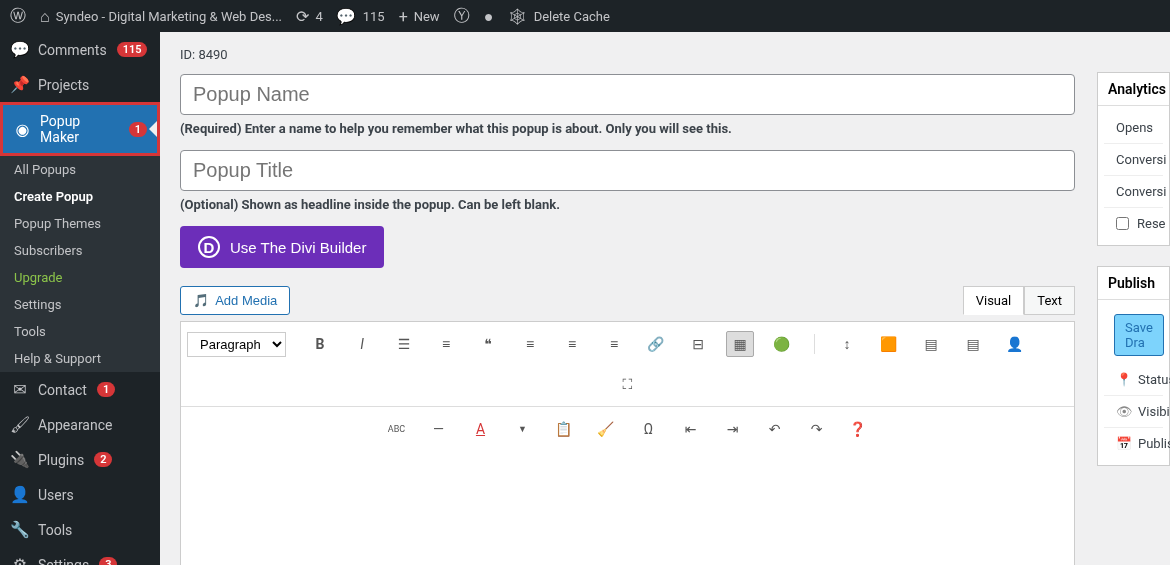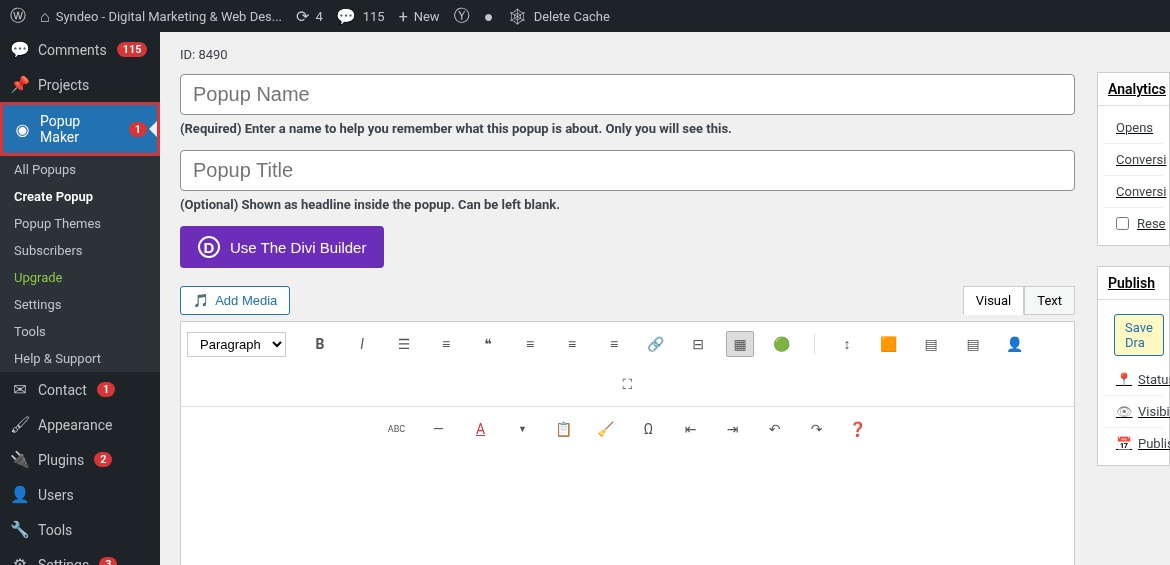--- a/index.html
+++ b/index.html
@@ -41,27 +41,27 @@
 .toolbar { display: flex; align-items: center; padding: 9px 6px; border-bottom: 1px solid #ddd; flex-wrap: wrap; gap: 14px; min-height: 34px; justify-content: center; }
 .toolbar.row2 { border-bottom: none; }
 .format-sel { padding: 3px 8px; border: 1px solid #ccc; background: #fff; font-size: 13px; margin-right: 6px; }
 .tbtn { width: 28px; height: 26px; display: inline-flex; align-items: center; justify-content: center; cursor: pointer; font-size: 14px; color: #555; border-radius: 2px; }
 .tbtn.active-state { background: #ddd; border: 1px solid #aaa; }
 .sep { width: 1px; height: 20px; background: #ddd; margin: 0 4px; }
 .spacer { flex: 1; }
 .content-area { height: 150px; background: #fff; }
 
 .right-col { width: 75px; padding-top: 40px; }
-.panel { border: 1px solid #ccc; background: #fff; margin-bottom: 20px; margin-left: 2px; text-decoration: underline; }
+.panel { border: 1px solid #ccc; background: #fff; margin-bottom: 20px; margin-left: 2px; }
 .panel-head { padding: 8px 10px; font-weight: 600; border-bottom: 1px solid #ddd; font-size: 14px; }
 .panel-body { padding: 6px 6px; }
 .panel-row { padding: 8px 12px; font-size: 13px; color: #3c434a; cursor: pointer; border-bottom: 1px solid #eee; display: flex; align-items: center; gap: 8px; }
 .panel-row:last-child { border-bottom: none; }
 .panel-row input[type=checkbox] { margin: 0; }
-.save-btn { border: 1px solid #2271b1; color: #2271b1; background: #fef9c3; padding: 5px 10px; margin: 8px 10px; cursor: pointer; font-size: 13px; border-radius: 3px; display: inline-block; }
+.save-btn { border: 1px solid #2271b1; color: #2271b1; background: #7dd3fc; padding: 5px 10px; margin: 8px 10px; cursor: pointer; font-size: 13px; border-radius: 3px; display: inline-block; }
 .pico { width: 14px; font-size: 13px; color: #888; text-align: center; }
 </style>
 </head>
 <body>
 
 <div class="admin-bar">
   <div>
       <span class="icon">ⓦ</span>
     </div>
   <div>

